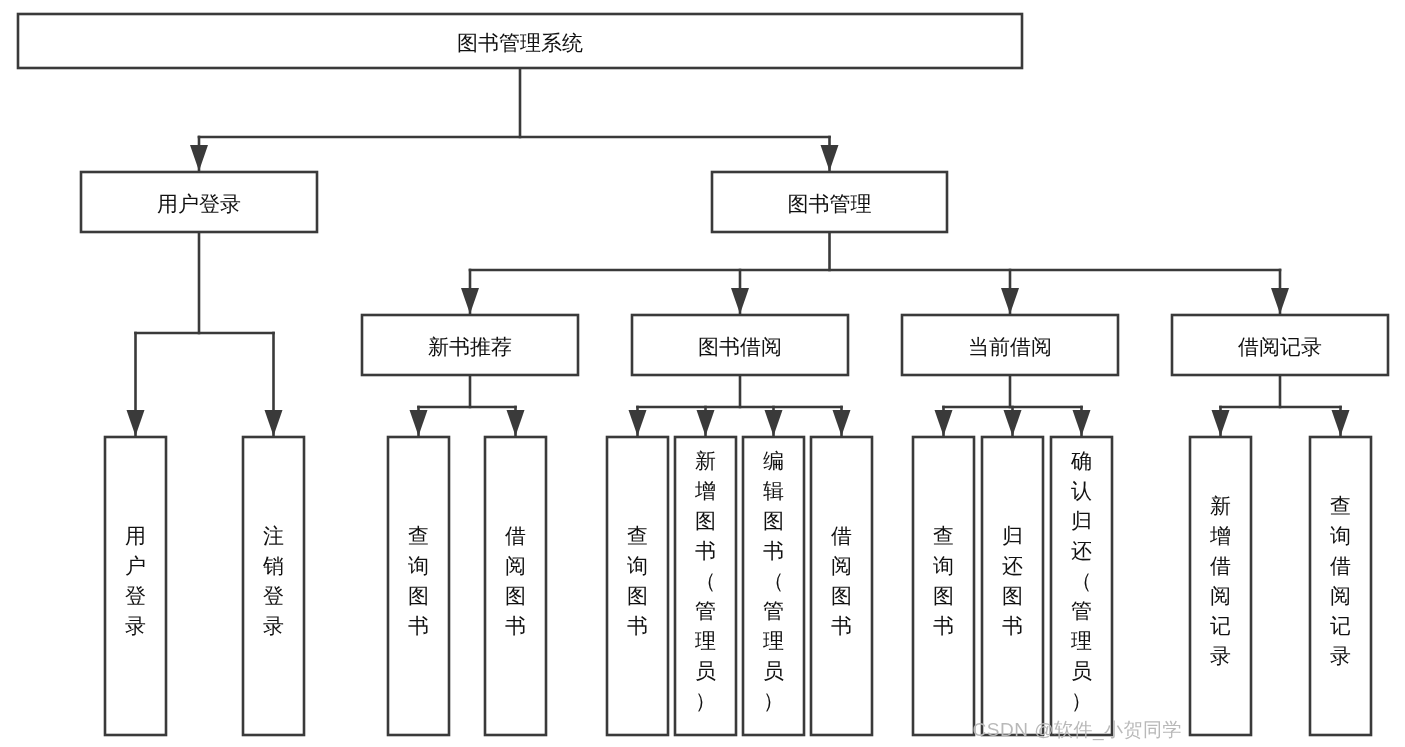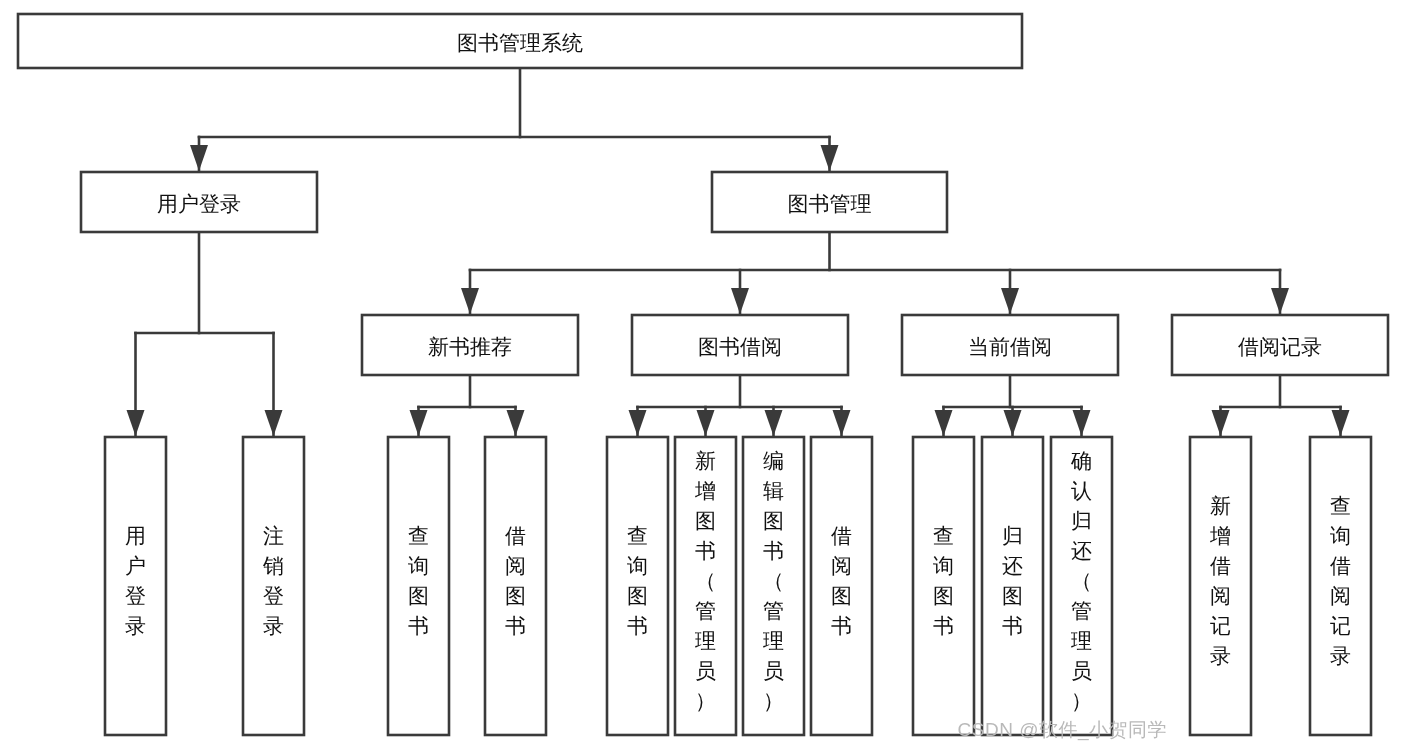--- a/index.html
+++ b/index.html
@@ -51,21 +51,21 @@
     dominant-baseline: central;
   }
   .node-label-vertical {
     fill: #111111;
     font-family: "Liberation Sans", "DejaVu Sans", sans-serif;
     font-size: 21px;
     text-anchor: middle;
   }
   .watermark-text {
     position: absolute;
-    right: 16px;
+    right: 1px;
     bottom: 4px;
     font-family: "Liberation Sans", "DejaVu Sans", sans-serif;
     font-size: 19px;
     color: #b9b9b9;
     white-space: nowrap;
     letter-spacing: 0.5px;
     pointer-events: none;
     text-align: center;
   }
 </style>

